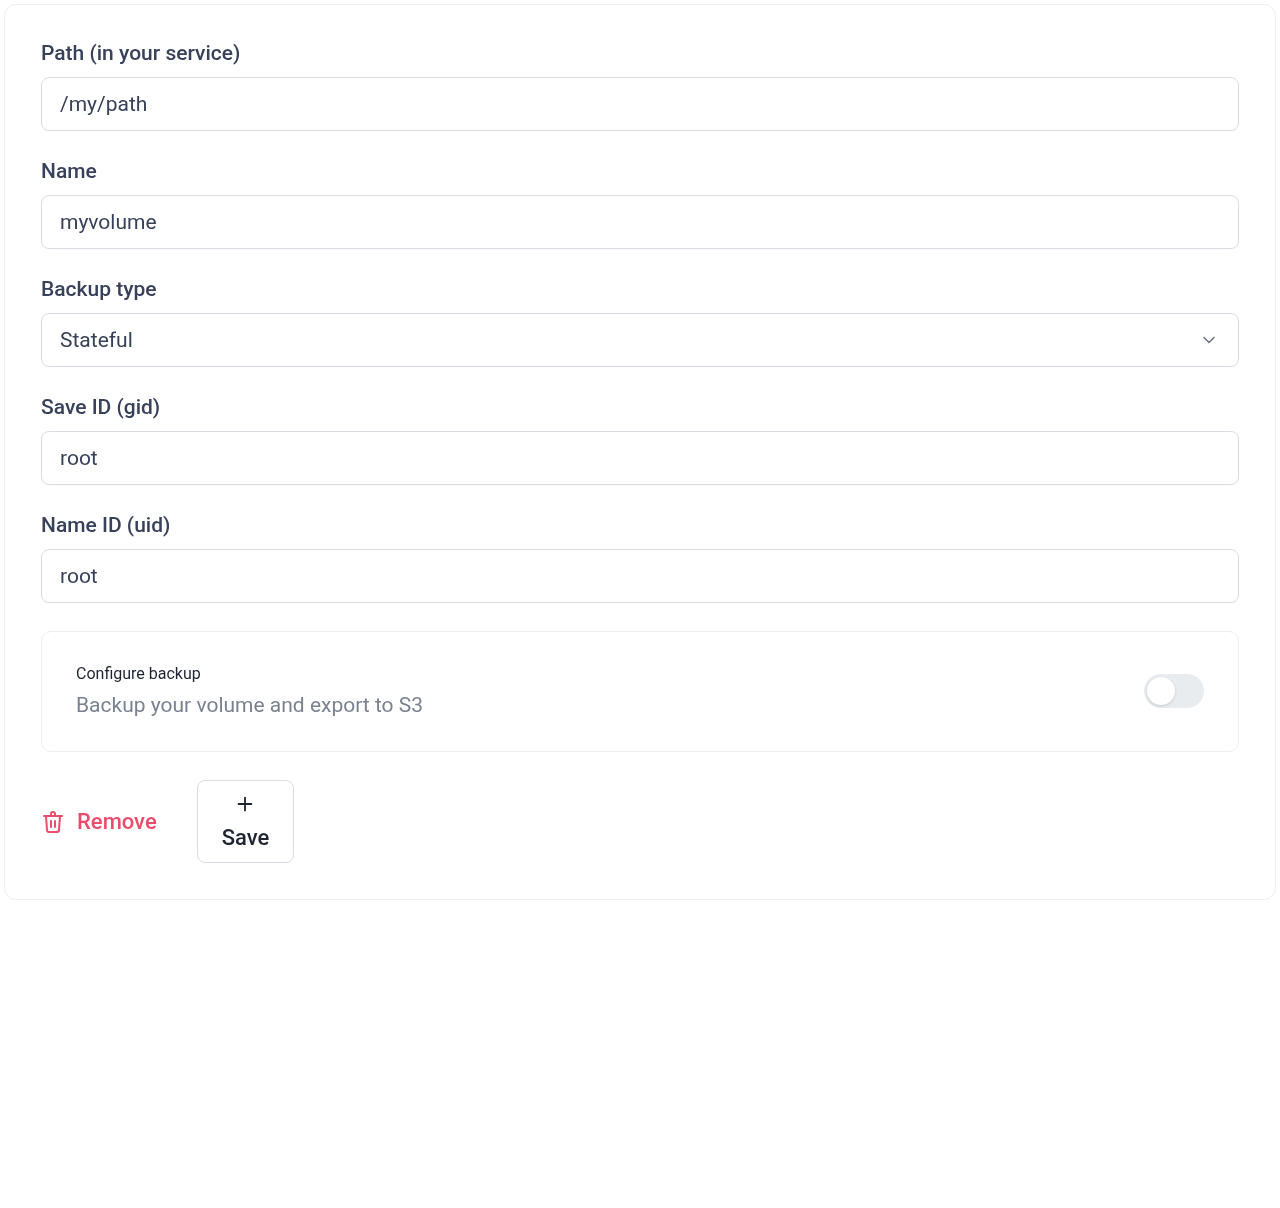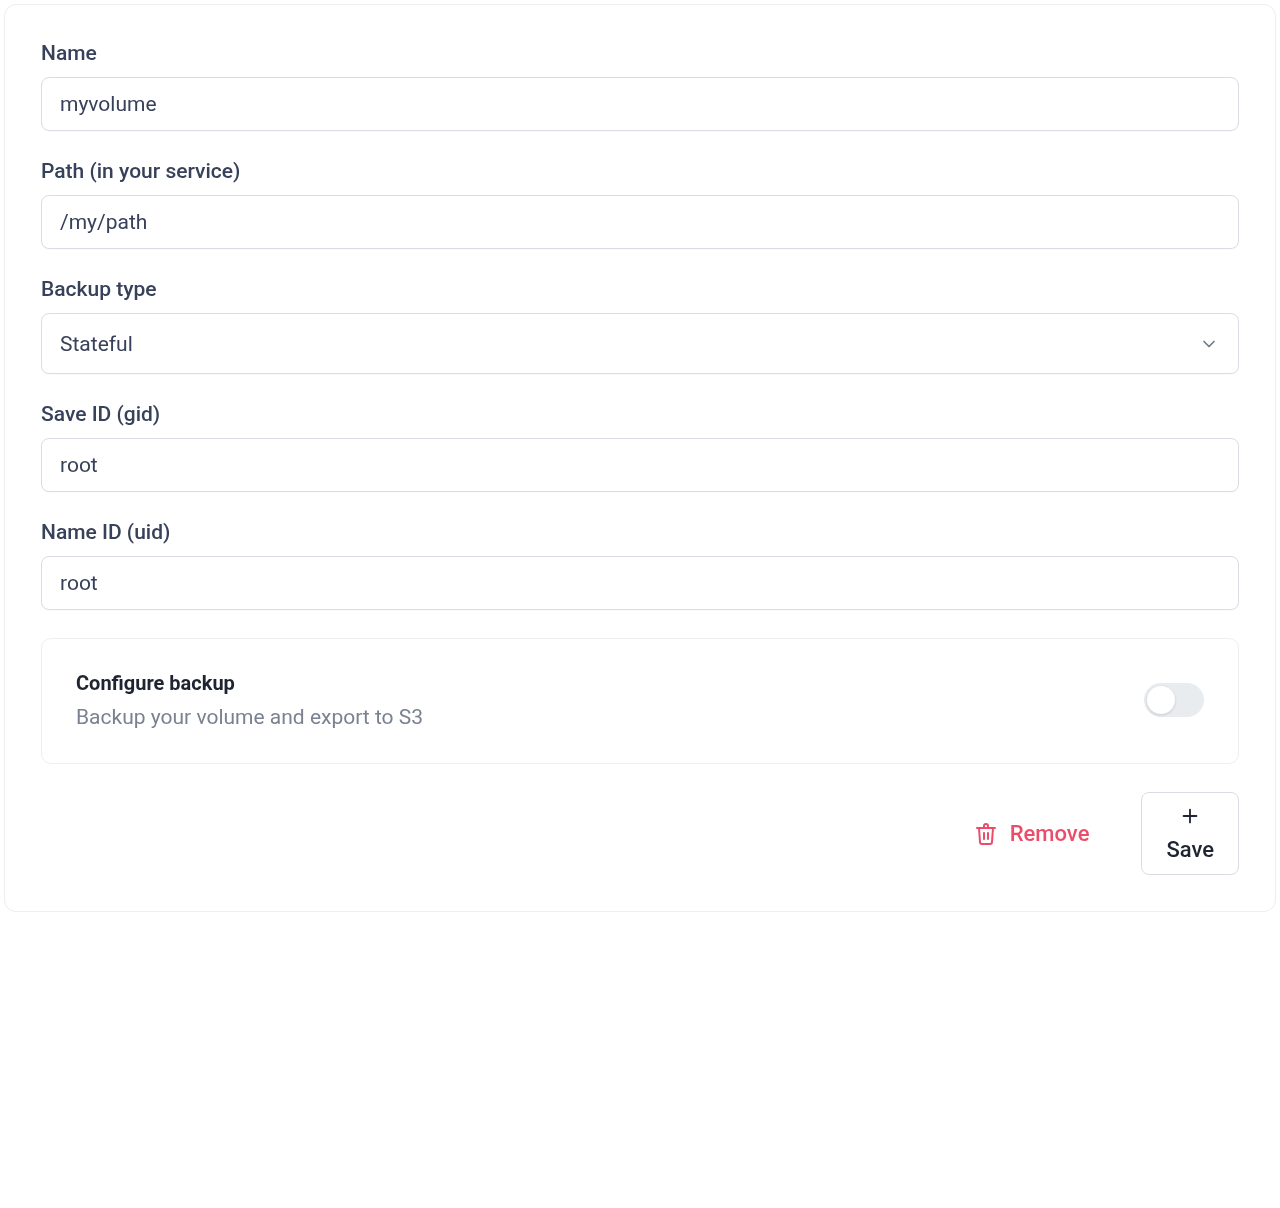--- a/index.html
+++ b/index.html
@@ -41,21 +41,21 @@
       outline: none;
       font-family: inherit;
     }
     .input::placeholder { color: #a9afb9; }
     .select-wrap {
       position: relative;
       width: 100%;
     }
     .select {
       width: 100%;
-      height: 61px;
+      height: 54px;
       padding: 0 18px;
       font-size: 21px;
       color: #37415a;
       background: #fff;
       border: 1px solid #d9dde3;
       border-radius: 8px;
       box-shadow: 0 1px 1px rgba(0,0,0,0.02);
       appearance: none;
       -webkit-appearance: none;
       -moz-appearance: none;
@@ -73,22 +73,22 @@
     }
     .backup-box {
       border: 1px solid #eceef1;
       border-radius: 10px;
       padding: 32px 34px 34px 34px;
       display: flex;
       align-items: center;
       justify-content: space-between;
     }
     .backup-title {
-      font-size: 20px;
-      font-weight: 700;
+      font-size: 16px;
+      font-weight: 400;
       color: #1f2432;
       margin-bottom: 10px;
     }
     .backup-sub {
       font-size: 21px;
       color: #7a8291;
     }
     .toggle {
       width: 60px;
       height: 34px;
@@ -103,23 +103,23 @@
       height: 28px;
       background: #fff;
       border-radius: 50%;
       position: absolute;
       top: 3px;
       left: 3px;
       box-shadow: 0 1px 3px rgba(0,0,0,0.15);
     }
     .actions {
       display: flex;
-      justify-content: flex-end;
-      align-items: center;
-      gap: 52px;
+      justify-content: flex-start;
+      align-items: center;
+      gap: 40px;
       margin-top: 28px;
     }
     .remove-btn {
       display: inline-flex;
       align-items: center;
       gap: 12px;
       color: #ec4c6a;
       font-size: 22px;
       font-weight: 500;
       background: none;
@@ -143,27 +143,27 @@
       flex-direction: column;
     }
     .icon { display: inline-flex; }
   </style>
 </head>
 <body>
 
 <div class="card">
 
   <div class="field">
+    <label class="label">Path (in your service)</label>
+    <input class="input" type="text" value="/my/path" style="">
+  </div>
+
+  <div class="field">
     <label class="label">Name</label>
     <input class="input" type="text" value="myvolume" style="">
-  </div>
-
-  <div class="field">
-    <label class="label">Path (in your service)</label>
-    <input class="input" type="text" value="/my/path" style="">
   </div>
 
   <div class="field">
     <label class="label">Backup type</label>
     <div class="select-wrap">
       <select class="select">
         <option>Stateful</option>
       </select>
       <span class="chevron icon">
         <svg width="20" height="20" viewBox="0 0 24 24" fill="none" stroke="currentColor" stroke-width="2" stroke-linecap="round" stroke-linejoin="round">

